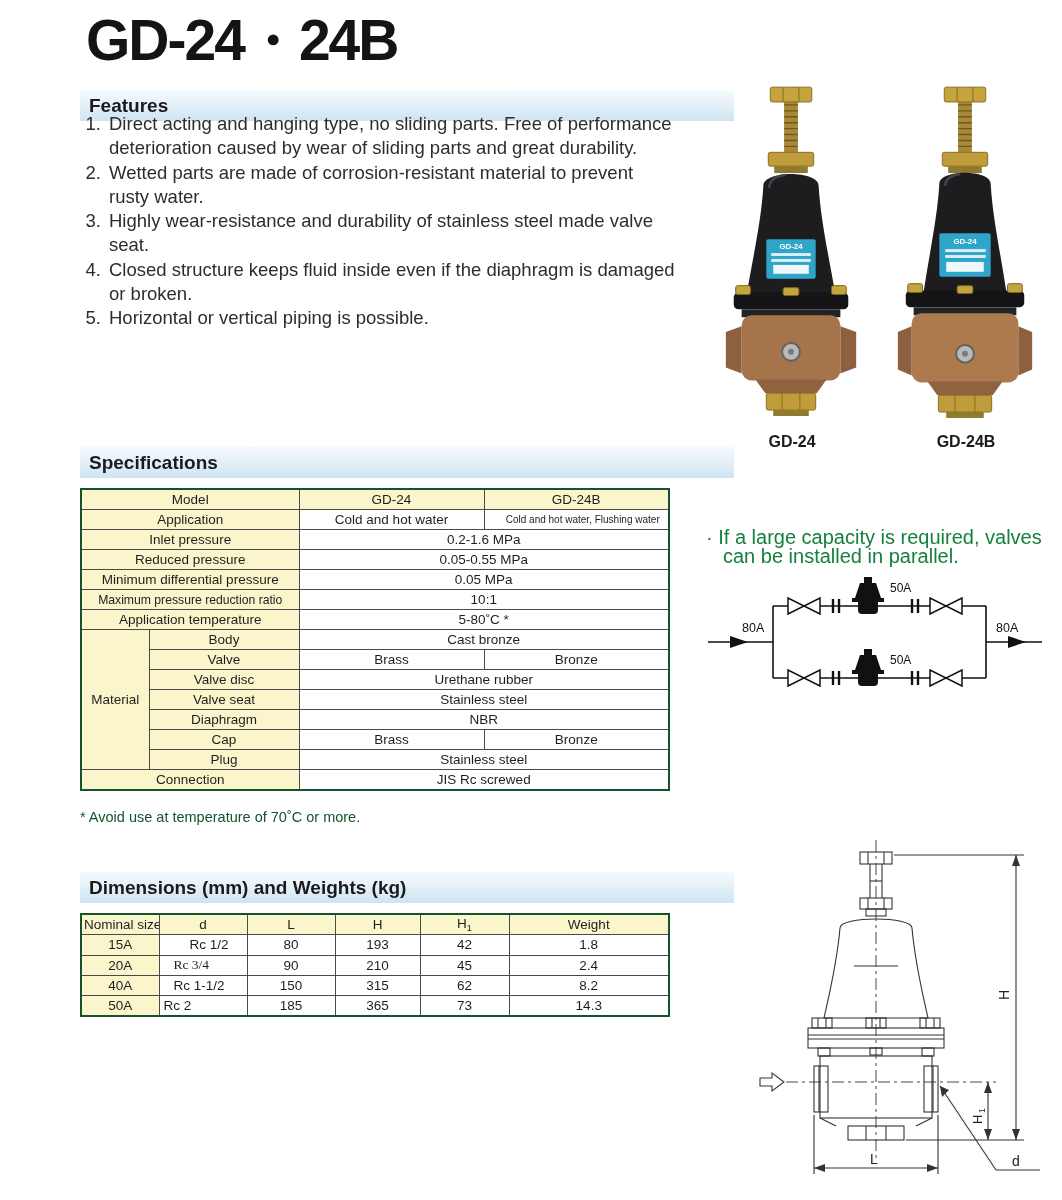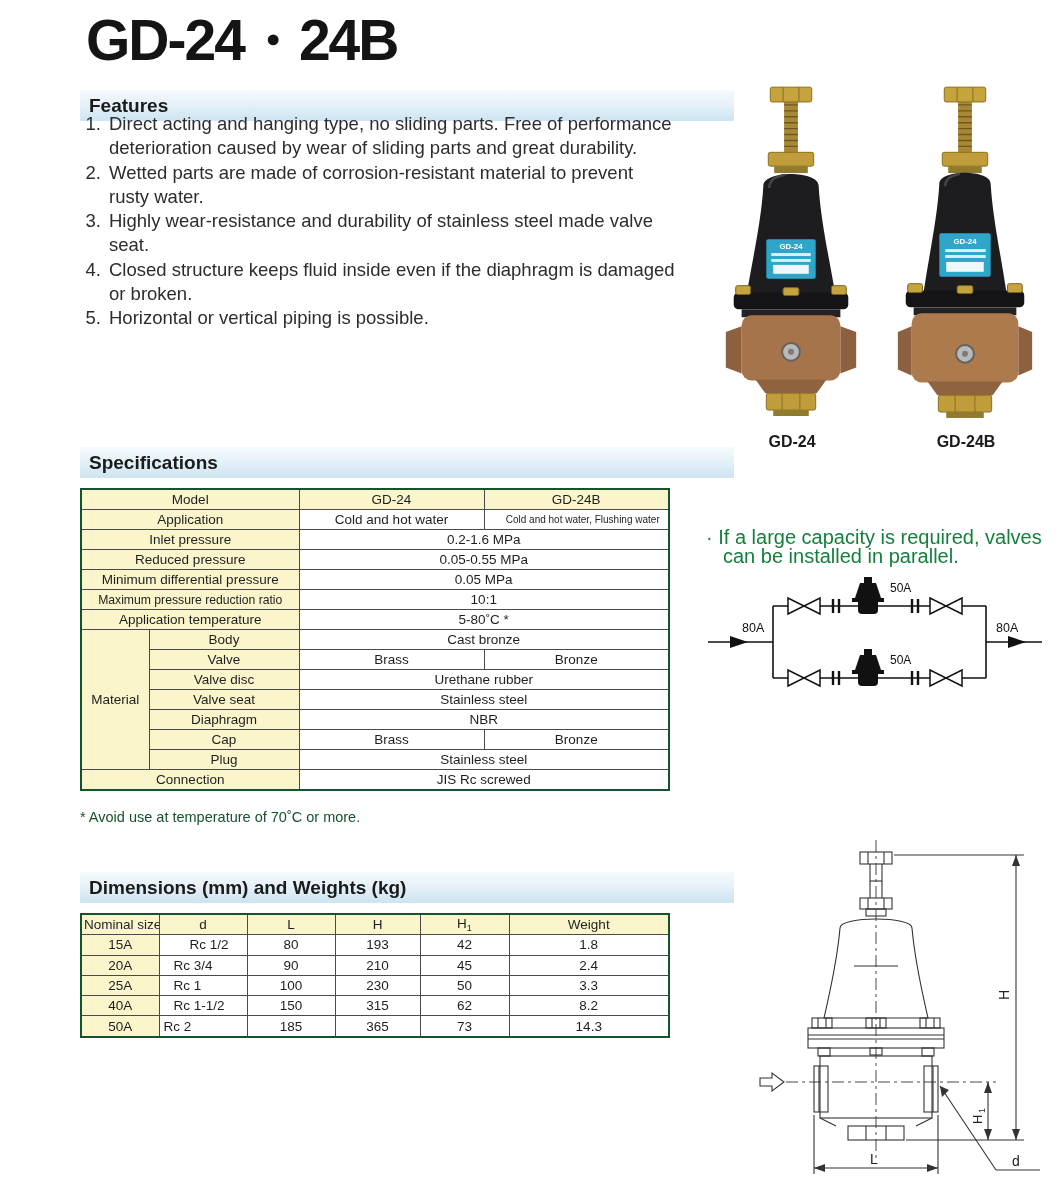--- a/index.html
+++ b/index.html
@@ -289,33 +289,25 @@
   <tr>
     <td class="y">15A</td>
     <td style="text-align:center;padding-left:14px;">Rc 1/2</td>
     <td>80</td>
     <td>193</td>
     <td>42</td>
     <td>1.8</td>
   </tr>
   <tr>
     <td class="y">20A</td>
-    <td style="text-align:left;padding-left:14px;">Rc 3/4</td>
+    <td style="text-align:left;padding-left:14px;font-family:Liberation Serif, serif;">Rc 3/4</td>
     <td>90</td>
     <td>210</td>
     <td>45</td>
     <td>2.4</td>
-  </tr>
-  <tr>
-    <td class="y">25A</td>
-    <td style="text-align:left;padding-left:14px;">Rc 1</td>
-    <td>100</td>
-    <td>230</td>
-    <td>50</td>
-    <td>3.3</td>
   </tr>
   <tr>
     <td class="y">40A</td>
     <td style="text-align:left;padding-left:14px;">Rc 1-1/2</td>
     <td>150</td>
     <td>315</td>
     <td>62</td>
     <td>8.2</td>
   </tr>
   <tr>

